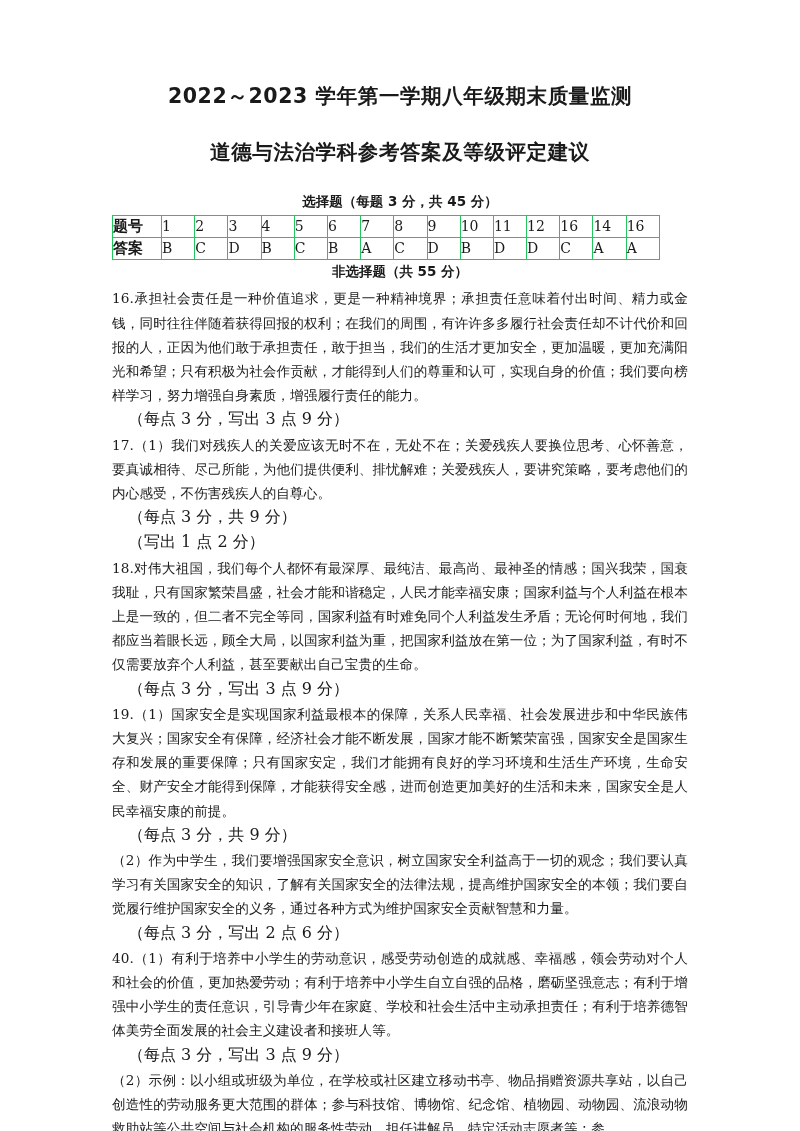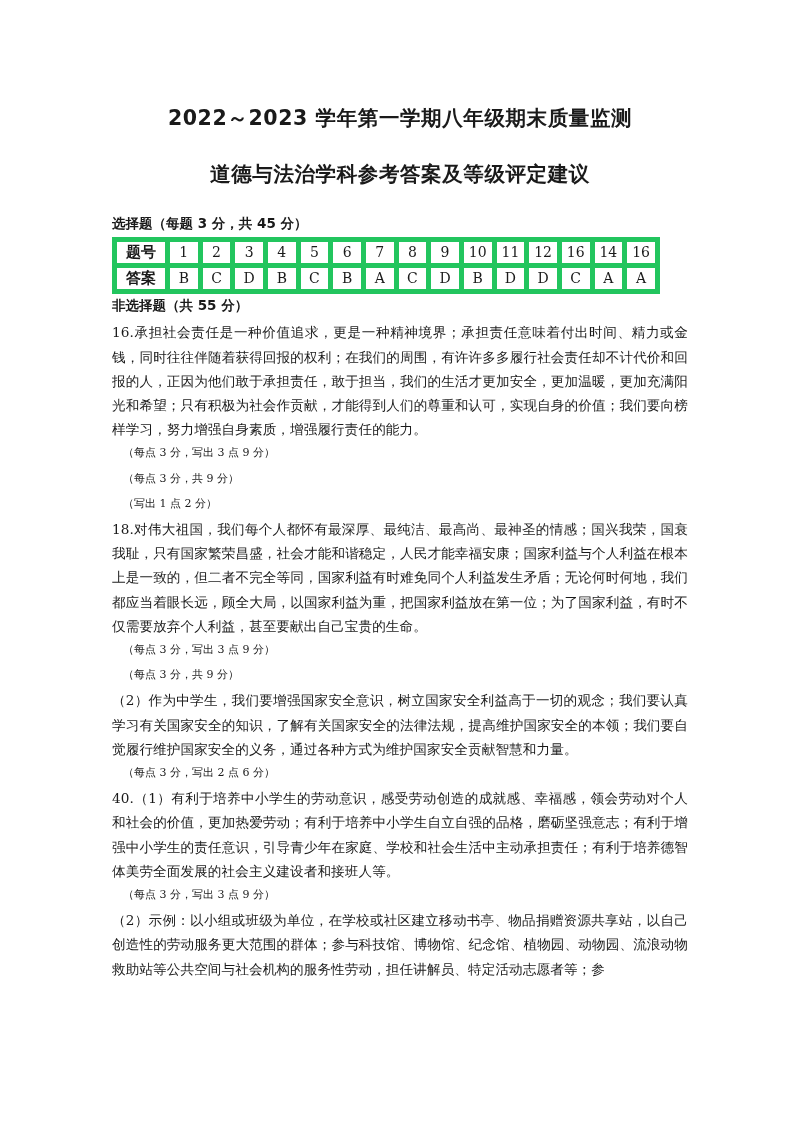--- a/index.html
+++ b/index.html
@@ -29,36 +29,36 @@
     width: 576px;
   }
 
   
   .doc-title-1 {
     text-align: center;
     font-size: 20.5px;
     font-weight: bold;
     letter-spacing: 0.6px;
     margin: 0;
-    padding-top: 106px;
+    padding-top: 84px;
     line-height: 1.25;
     font-family: "DejaVu Sans", "Liberation Sans", sans-serif;
   }
   .doc-title-2 {
     text-align: center;
     font-size: 20.5px;
     font-weight: bold;
     letter-spacing: 0.6px;
     margin: 8px;
     padding-top: 22px;
     line-height: 1.25;
     font-family: "DejaVu Sans", "Liberation Sans", sans-serif;
   }
   .section-heading {
-    text-align: left;
+    text-align: center;
     font-size: 13.5px;
     font-weight: bold;
     margin: 0;
     line-height: 1.3;
     font-family: "DejaVu Sans", "Liberation Sans", sans-serif;
   }
   .section-heading.choice {
     padding-top: 20px;
     padding-bottom: 4px;
   }
@@ -69,22 +69,22 @@
 
   
   table.answer-table {
     border-collapse: collapse;
     width: 548px;
     margin: 0;
     table-layout: fixed;
   }
   table.answer-table td,
   table.answer-table th {
-    border: 5px solid #22c55e;
-    text-align: center;
+    border: 1px solid #22c55e;
+    text-align: left;
     vertical-align: middle;
     height: 21px;
     font-size: 14px;
     font-weight: normal;
     font-family: "DejaVu Serif", "Liberation Serif", serif;
     padding: 0;
   }
   table.answer-table th.row-head {
     width: 48px;
     font-weight: bold;
@@ -98,21 +98,21 @@
     margin: 0;
     font-size: 13.6px;
     line-height: 24.2px;
     text-align: justify;
     text-justify: inter-ideograph;
     letter-spacing: 0.1px;
     font-family: "DejaVu Serif", "Liberation Serif", serif;
   }
   p.score-note {
     margin: 0;
-    font-size: 11px;
+    font-size: 16px;
     line-height: 24.2px;
     text-indent: 1em;
     font-family: "DejaVu Serif", "Liberation Serif", serif;
   }
   .body-block {
     padding-top: 1px;
   }
 </style>
 </head>
 <body>
@@ -168,33 +168,35 @@
     </table>
 
     <div class="section-heading noncheck">非选择题（共 55 分）</div>
 
     <div class="body-block">
       <p class="body-para">16.承担社会责任是一种价值追求，更是一种精神境界；承担责任意味着付出时间、精力或金钱，同时往往伴随着获得回报的权利；在我们的周围，有许许多多履行社会责任却不计代价和回报的人，正因为他们敢于承担责任，敢于担当，我们的生活才更加安全，更加温暖，更加充满阳光和希望；只有积极为社会作贡献，才能得到人们的尊重和认可，实现自身的价值；我们要向榜样学习，努力增强自身素质，增强履行责任的能力。</p>
       <p class="score-note">（每点 3 分，写出 3 点 9 分）</p>
     </div>
 
     <div class="body-block">
+      <p class="body-para">17.（1）我们对残疾人的关爱应该无时不在，无处不在；关爱残疾人要换位思考、心怀善意，要真诚相待、尽己所能，为他们提供便利、排忧解难；关爱残疾人，要讲究策略，要考虑他们的内心感受，不伤害残疾人的自尊心。</p>
       <p class="score-note">（每点 3 分，共 9 分）</p>
     </div>
 
     <div class="body-block">
       <p class="score-note">（写出 1 点 2 分）</p>
     </div>
 
     <div class="body-block">
       <p class="body-para">18.对伟大祖国，我们每个人都怀有最深厚、最纯洁、最高尚、最神圣的情感；国兴我荣，国衰我耻，只有国家繁荣昌盛，社会才能和谐稳定，人民才能幸福安康；国家利益与个人利益在根本上是一致的，但二者不完全等同，国家利益有时难免同个人利益发生矛盾；无论何时何地，我们都应当着眼长远，顾全大局，以国家利益为重，把国家利益放在第一位；为了国家利益，有时不仅需要放弃个人利益，甚至要献出自己宝贵的生命。</p>
       <p class="score-note">（每点 3 分，写出 3 点 9 分）</p>
     </div>
 
     <div class="body-block">
+      <p class="body-para">19.（1）国家安全是实现国家利益最根本的保障，关系人民幸福、社会发展进步和中华民族伟大复兴；国家安全有保障，经济社会才能不断发展，国家才能不断繁荣富强，国家安全是国家生存和发展的重要保障；只有国家安定，我们才能拥有良好的学习环境和生活生产环境，生命安全、财产安全才能得到保障，才能获得安全感，进而创造更加美好的生活和未来，国家安全是人民幸福安康的前提。</p>
       <p class="score-note">（每点 3 分，共 9 分）</p>
     </div>
 
     <div class="body-block">
       <p class="body-para">（2）作为中学生，我们要增强国家安全意识，树立国家安全利益高于一切的观念；我们要认真学习有关国家安全的知识，了解有关国家安全的法律法规，提高维护国家安全的本领；我们要自觉履行维护国家安全的义务，通过各种方式为维护国家安全贡献智慧和力量。</p>
       <p class="score-note">（每点 3 分，写出 2 点 6 分）</p>
     </div>
 
     <div class="body-block">
       <p class="body-para">40.（1）有利于培养中小学生的劳动意识，感受劳动创造的成就感、幸福感，领会劳动对个人和社会的价值，更加热爱劳动；有利于培养中小学生自立自强的品格，磨砺坚强意志；有利于增强中小学生的责任意识，引导青少年在家庭、学校和社会生活中主动承担责任；有利于培养德智体美劳全面发展的社会主义建设者和接班人等。</p>

